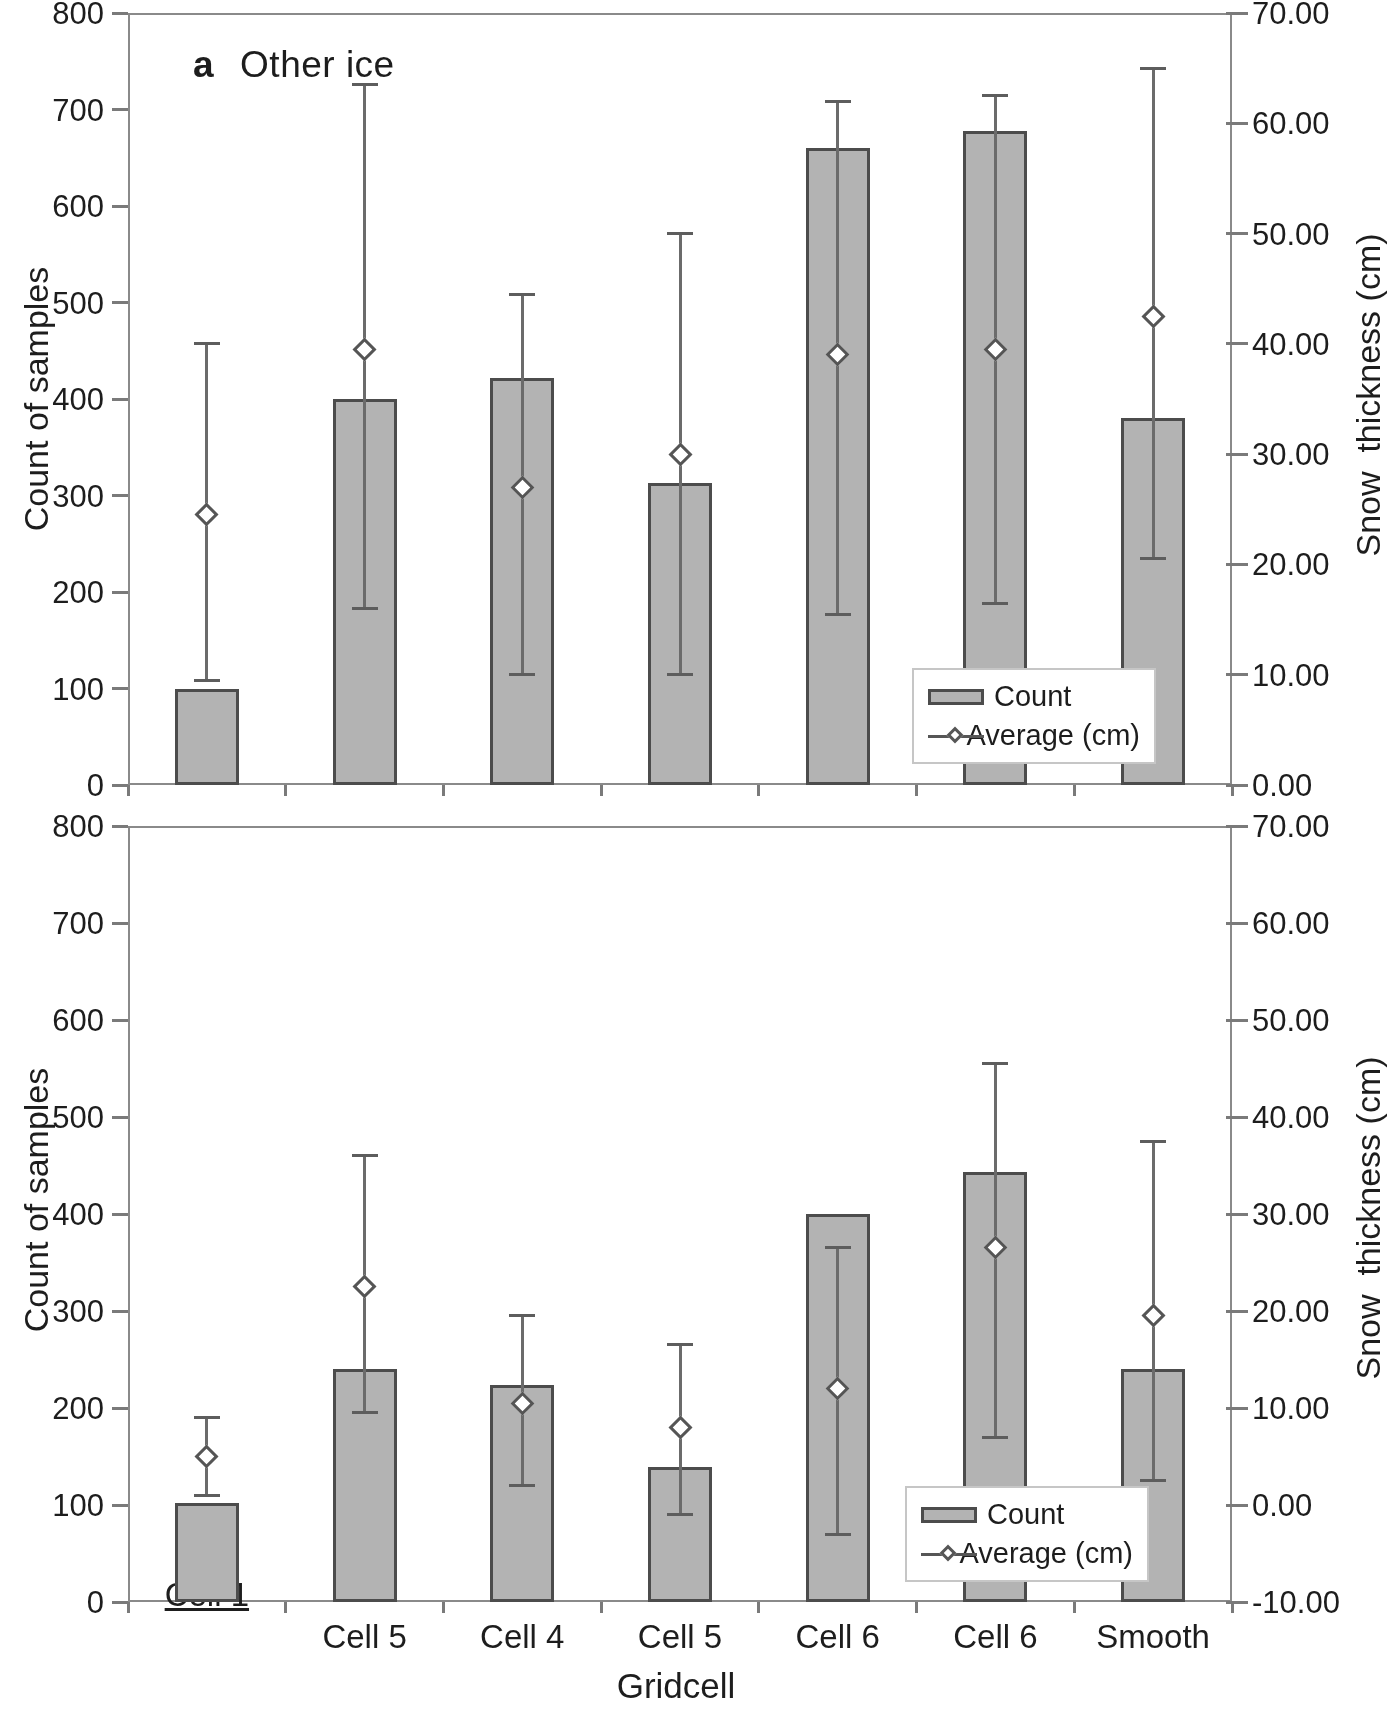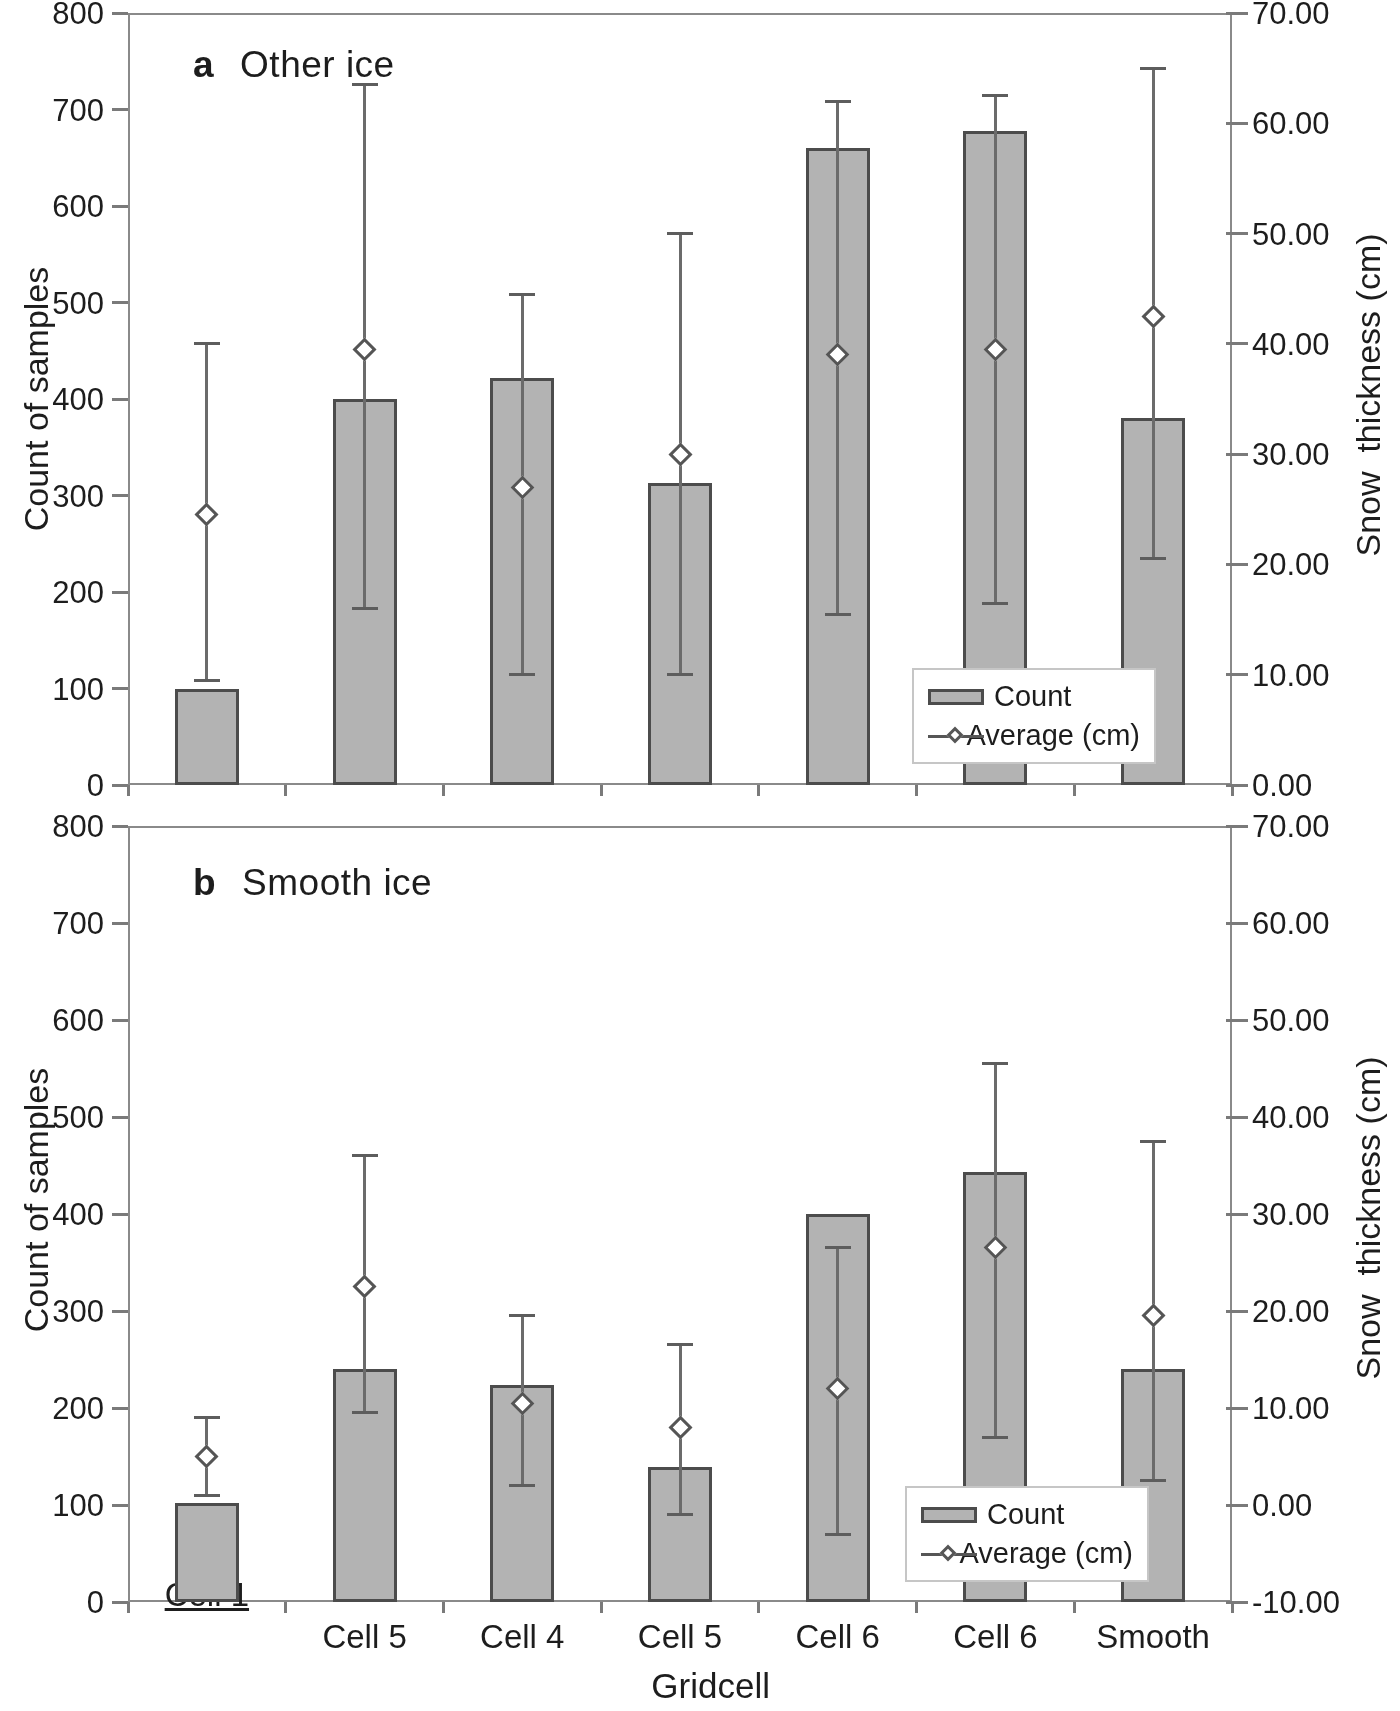--- a/index.html
+++ b/index.html
@@ -36,29 +36,26 @@
 </style>
 </head>
 <body>
 
 <div class="fig" id="fig">
 
   <div class="panel-title" style="left:193px;top:44px;">
     <span class="letter">a</span><span>Other ice</span>
   </div>
 
-  <div class="panel-title" style="left:193px;top:862px;">
-    <span class="letter">b</span><span>Smooth ice</span>
-  </div>
 
   <div class="rot-label" style="left:36px;top:399px;">Count of samples</div>
   <div class="rot-label" style="left:36px;top:1200px;">Count of samples</div>
   <div class="rot-label" style="left:1368px;top:395px;">Snow  thickness (cm)</div>
   <div class="rot-label" style="left:1368px;top:1218px;">Snow  thickness (cm)</div>
-  <div class="x-axis-title" style="left:550px;top:1666px;text-align:right;">Gridcell</div>
+  <div class="x-axis-title" style="left:566px;top:1666px;">Gridcell</div>
 
   <div class="abs" id="panel-a-graphics">
       <div class="frame" style="left: 128px; top: 13px; width: 1104px; height: 772px;"></div>
       <div class="tick" style="left: 112px; top: 783.5px; width: 16px; height: 3px;"></div>
       <div class="tick-label" style="left: 30px; top: 770px; width: 74px; text-align: right;">0</div>
       <div class="tick" style="left: 112px; top: 687px; width: 16px; height: 3px;"></div>
       <div class="tick-label" style="left: 30px; top: 673.5px; width: 74px; text-align: right;">100</div>
       <div class="tick" style="left: 112px; top: 590.5px; width: 16px; height: 3px;"></div>
       <div class="tick-label" style="left: 30px; top: 577px; width: 74px; text-align: right;">200</div>
       <div class="tick" style="left: 112px; top: 494px; width: 16px; height: 3px;"></div>

